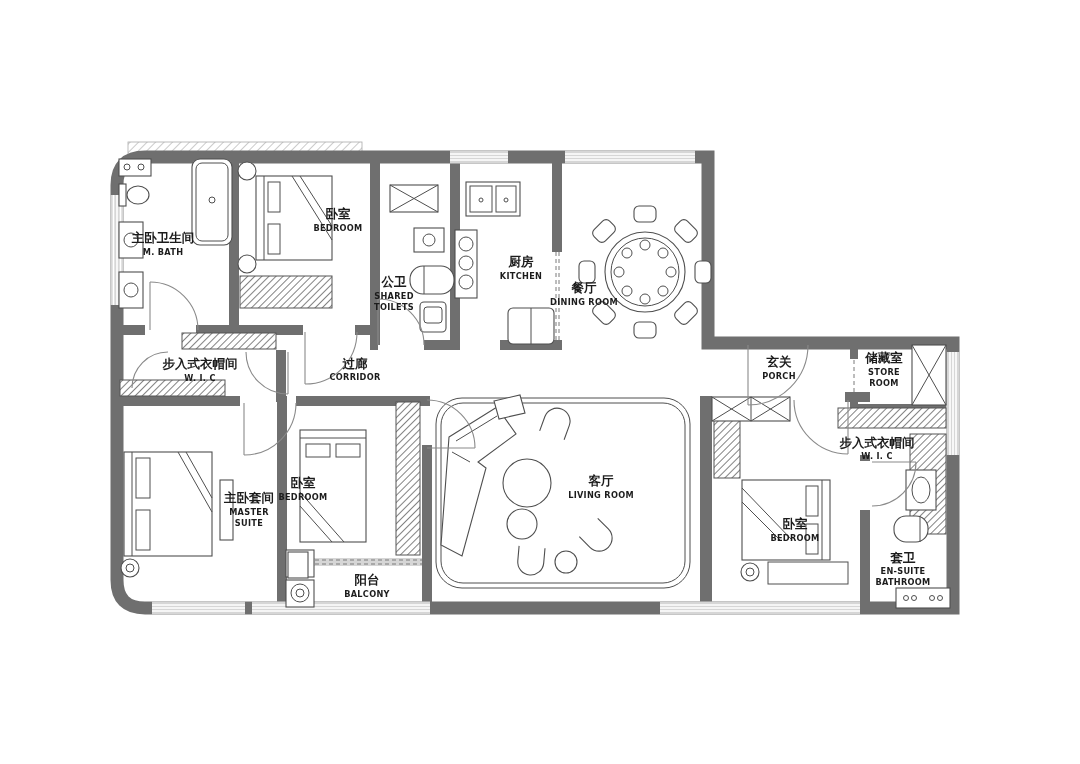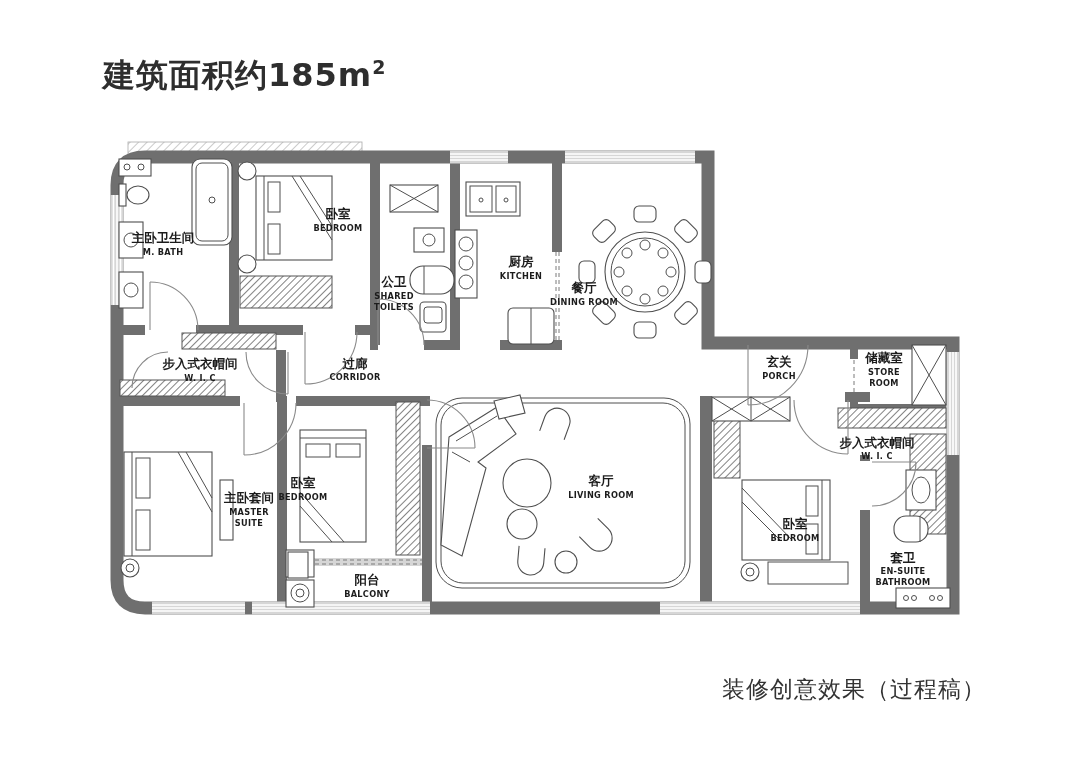--- a/index.html
+++ b/index.html
@@ -19,21 +19,20 @@
   .win{fill:#d6d6d6;}
   .winline{stroke:#ffffff;stroke-width:1.6;}
   .hatchbox{fill:url(#hatch);stroke:#555;stroke-width:1;}
   .xbox{fill:#ffffff;stroke:#4f4f4f;stroke-width:1.1;}
 </style>
 </head>
 <body>
 
 <div class="page">
 
-  <div class="title"><span>建筑面积约185m</span><sup>2</sup></div>
 
   <svg width="1080" height="764" viewBox="0 0 1080 764">
     <defs>
       <pattern id="hatch" width="5" height="5" patternUnits="userSpaceOnUse" patternTransform="rotate(45)">
         <rect width="5" height="5" fill="#ffffff"></rect>
         <line x1="0" y1="0" x2="0" y2="5" stroke="#5a5a5a" stroke-width="1.5"></line>
       </pattern>
       <pattern id="hatchlight" width="6" height="6" patternUnits="userSpaceOnUse" patternTransform="rotate(45)">
         <rect width="6" height="6" fill="#ffffff"></rect>
         <line x1="0" y1="0" x2="0" y2="6" stroke="#b5b5b5" stroke-width="1.4"></line>
@@ -363,14 +362,13 @@
 
       <text class="cn" x="795" y="528">卧室</text>
       <text class="en" x="795" y="541">BEDROOM</text>
 
       <text class="cn" x="903" y="562">套卫</text>
       <text class="en" x="903" y="574">EN-SUITE</text>
       <text class="en" x="903" y="585">BATHROOM</text>
     </g>
   </svg>
 
-  <div class="caption">装修创意效果（过程稿）</div>
 </div>
 
 </body></html>

